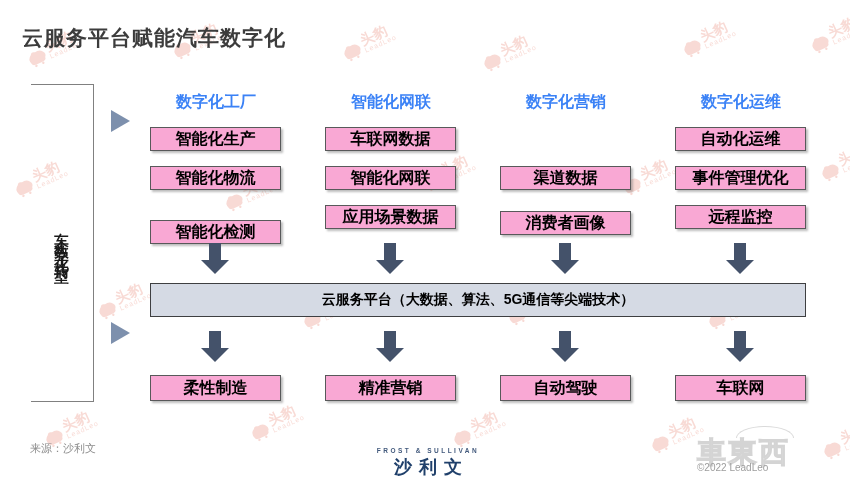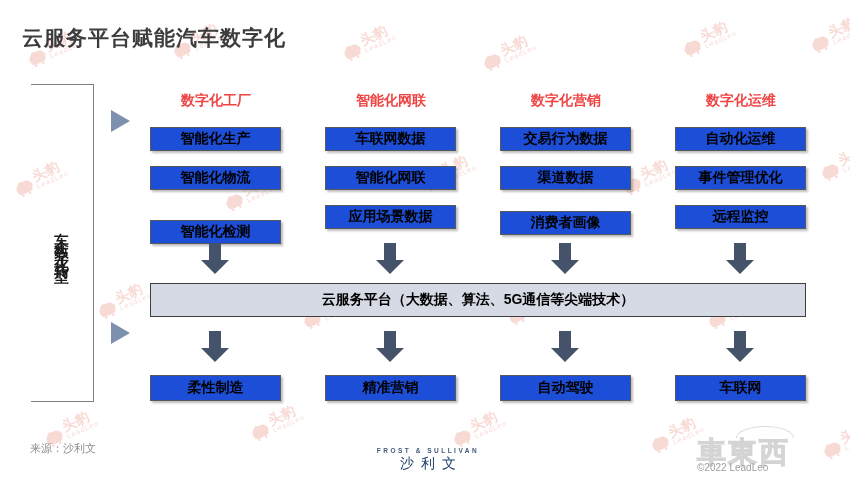--- a/index.html
+++ b/index.html
@@ -30,46 +30,46 @@
     font-size:14.5px;font-weight:bold;letter-spacing:6px;color:#1a1a1a;
   }
   .tri{
     position:absolute;width:0;height:0;z-index:3;
     border-top:11px solid transparent;border-bottom:11px solid transparent;
     border-left:19px solid #7d90ad;
   }
   
   .col-header{
     position:absolute;top:92px;width:132px;text-align:center;z-index:3;
-    font-size:14px;font-weight:bold;color:#ef4444;
+    font-size:16px;font-weight:bold;color:#3b82f6;
   }
   .box{
     position:absolute;width:129px;height:22px;z-index:3;
-    background:#1d4ed8;border:1.5px solid #58595a;
+    background:#f9a8d4;border:1.5px solid #58595a;
     box-shadow:2px 2px 2px rgba(110,110,110,.45);
     display:flex;align-items:center;justify-content:center;
-    font-size:14px;font-weight:bold;color:#000;
+    font-size:16px;font-weight:bold;color:#000;
   }
   .box.outcome{height:24px;}
   
   .arrow{position:absolute;width:28px;height:31px;z-index:3;}
   .arrow .stem{width:12px;height:17px;background:#44526a;margin:0 auto;}
   .arrow .head{width:0;height:0;border-left:14px solid transparent;border-right:14px solid transparent;border-top:14px solid #44526a;margin:0 auto;}
   
   .bar{
     position:absolute;left:150px;top:283px;width:654px;height:32px;z-index:3;
     background:#d5dae4;border:1.5px solid #3e3f41;
     display:flex;align-items:center;justify-content:center;
     font-size:14px;font-weight:bold;color:#000;
   }
   
   .source{position:absolute;left:30px;top:441px;font-size:11px;color:#8c8c8c;z-index:3;}
   .logo{position:absolute;left:368px;top:447px;width:120px;text-align:center;z-index:3;}
   .logo-top{font-size:6.5px;letter-spacing:2.5px;font-weight:bold;color:#42597c;white-space:nowrap;}
-  .logo-cn{font-size:14px;font-weight:normal;letter-spacing:7px;padding-left:7px;color:#20406b;margin-top:1px;}
+  .logo-cn{font-size:18px;font-weight:bold;letter-spacing:7px;padding-left:7px;color:#20406b;margin-top:1px;}
   .cdx{position:absolute;left:697px;top:426px;width:136px;text-align:left;z-index:2;}
   .cdx-roof{width:56px;height:11px;margin:0 auto;border:1.5px solid #dadada;border-bottom:none;border-radius:50% 50% 0 0/100% 100% 0 0;}
   .cdx-text{
     font-size:29px;font-weight:bold;letter-spacing:2px;line-height:28px;
     color:rgba(235,235,235,.55);-webkit-text-stroke:1px #d4d4d4;
   }
   .cdx-copy{font-size:10px;color:#9d9d9d;margin-top:-4px;}
 </style>
 </head>
 <body>
@@ -312,21 +312,20 @@
   <div class="col-header" style="left:675px">数字化运维</div>
 
   <div class="box" style="left:150px;top:127px">智能化生产</div>
   <div class="box" style="left:150px;top:166px">智能化物流</div>
   <div class="box" style="left:150px;top:220px">智能化检测</div>
 
   <div class="box" style="left:325px;top:127px">车联网数据</div>
   <div class="box" style="left:325px;top:166px">智能化网联</div>
   <div class="box" style="left:325px;top:205px">应用场景数据</div>
 
-  <div class="box" style="left:500px;top:127px">交易行为数据</div>
   <div class="box" style="left:500px;top:166px">渠道数据</div>
   <div class="box" style="left:500px;top:211px">消费者画像</div>
 
   <div class="box" style="left:675px;top:127px">自动化运维</div>
   <div class="box" style="left:675px;top:166px">事件管理优化</div>
   <div class="box" style="left:675px;top:205px">远程监控</div>
 
   <div class="arrow" style="left:201px;top:243px">
       <div class="stem"></div>
       <div class="head"></div>

